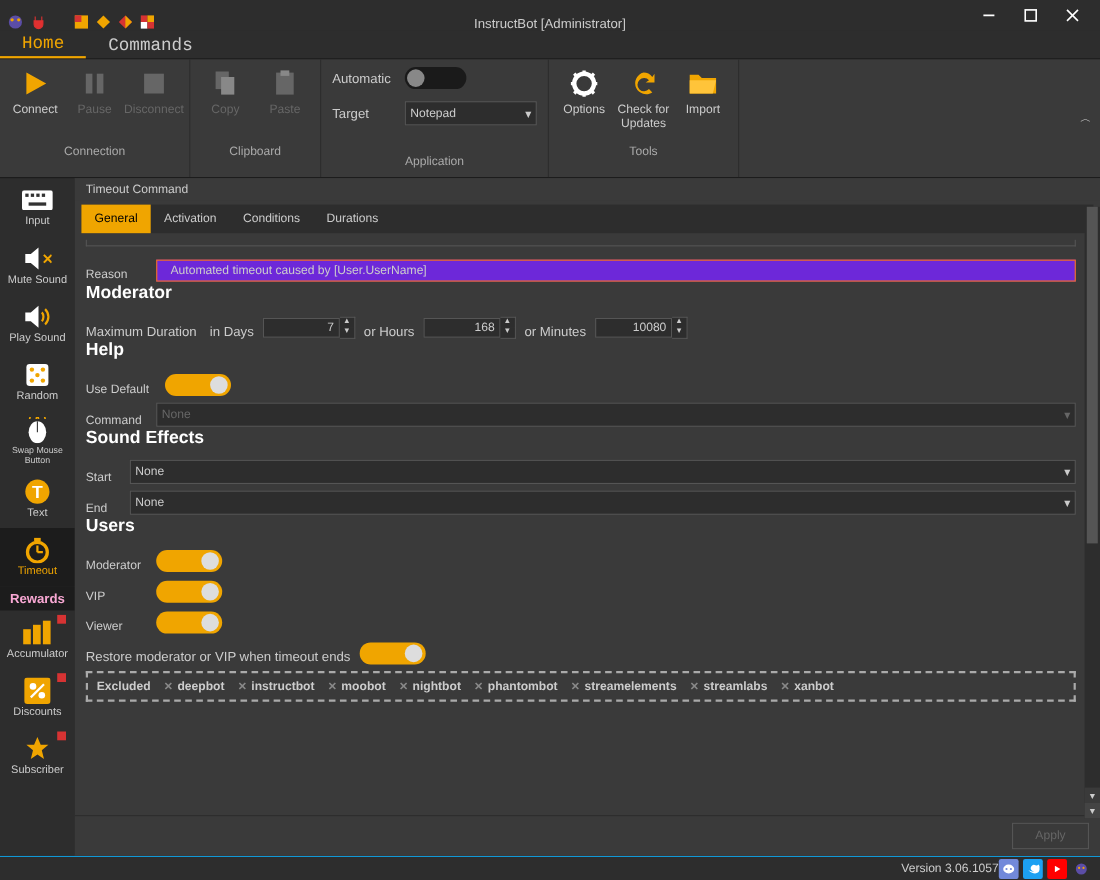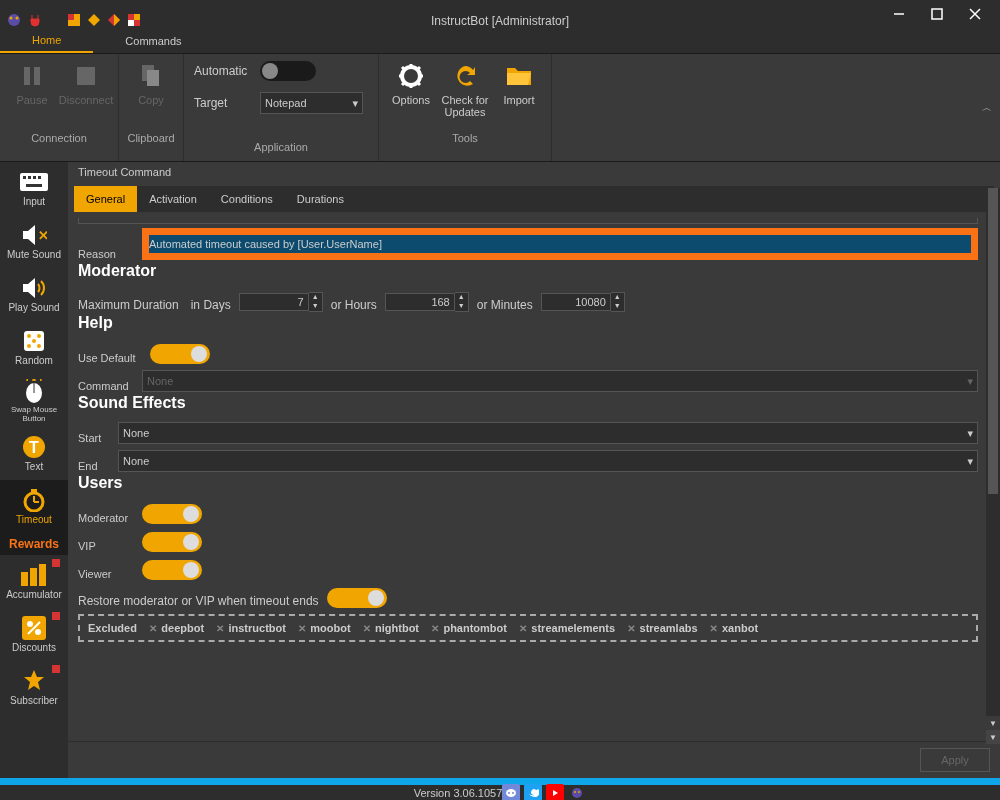--- a/index.html
+++ b/index.html
@@ -6,51 +6,51 @@
 body { background: #2d2d2d; color: #ccc; width: 1000px; height: 800px; overflow: hidden; font-size: 12px; user-select: none; }
 
 .titlebar { height: 28px; background: #2d2d2d; display: flex; align-items: flex-end; padding: 0 6px; position: relative; }
 .titlebar .tb-icons-left { display: flex; gap: 6px; align-items: center; }
 .titlebar .tb-icons-mid { display: flex; gap: 4px; margin-left: 24px; }
 .titlebar .tb-title { position: absolute; left: 0; right: 0; text-align: center; font-size: 12px; pointer-events: none; }
 .titlebar .wc { margin-left: auto; display: flex; }
 .titlebar .wc div { width: 38px; height: 28px; display:flex; align-items:center; justify-content:center; }
 
 .tabbar { height: 26px; background: #2d2d2d; border-bottom: 1px solid #1a1a1a; display: flex; }
-.tabbar .tab { padding: 0 32px; display:flex; align-items:center; font-size: 11px; }
+.tabbar .tab { padding: 0 20px; display:flex; align-items:center; font-size: 16px; font-family: Liberation Mono, monospace; }
 .tabbar .tab.active { color: #f0a500; border-bottom: 2px solid #f0a500; }
 
 .ribbon { height: 108px; background: #3a3a3a; border-bottom: 1px solid #1a1a1a; display: flex; position: relative; }
 .r-group { border-right: 1px solid #2d2d2d; display: flex; flex-direction: column; padding: 2px 6px; }
 .r-row { display: flex; gap: 2px; }
 .r-big { width: 52px; height: 72px; display: flex; flex-direction: column; align-items: center; justify-content: flex-start; padding-top: 4px; gap: 2px; font-size: 11px; text-align:center; }
 .r-big .ic { width: 32px; height: 32px; display:flex; align-items:center; justify-content:center; }
 .r-big.disabled { color: #666; }
 .r-label { text-align: center; font-size: 11px; color: #aaa; height: 20px; display:flex; align-items:center; justify-content:center; }
 .r-app { justify-content: center; gap: 6px; padding: 4px 10px; }
 .r-app .row { display:flex; align-items:center; gap: 12px; height: 26px; }
 
 .body { display:flex; height: calc(800px - 28px - 26px - 108px - 22px); }
 .sidebar { width: 68px; background:#2d2d2d; display:flex; flex-direction:column; overflow:hidden; }
 .side-item { height: 53px; display:flex; flex-direction:column; align-items:center; justify-content:center; font-size:10px; text-align:center; position:relative; gap:2px; }
 .side-item.active { background:#1c1c1c; color:#f0a500; }
-.side-item.header { background:#1c1c1c; color:#f97316; font-size:12px; height:22px; font-weight:bold; }
+.side-item.header { background:#1c1c1c; color:#f9a8d4; font-size:12px; height:22px; font-weight:bold; }
 .side-item .dot { position:absolute; top:4px; right:8px; width:8px; height:8px; background:#d63333; }
 .side-ic { width:28px; height:24px; display:flex; align-items:center; justify-content:center; }
 
 .main { flex:1; display:flex; flex-direction:column; background:#3a3a3a; position:relative; }
 .crumb { padding: 4px 10px; font-size:11px; color:#ccc; background:#3a3a3a; }
 .subtabs { display:flex; background:#2d2d2d; height:26px; margin: 4px 6px 0 6px; }
 .subtabs .st { padding: 0 12px; display:flex; align-items:center; font-size:11px; }
 .subtabs .st.active { background:#f0a500; color:#000; }
 
 .content { flex:1; overflow-y:auto; padding: 6px 10px 6px 10px; }
 .form-row { display:flex; align-items:flex-end; min-height:28px; gap: 8px; }
 .form-label { width: 56px; font-size:11px; }
-.form-input { flex:1; background:#0c4a6e; border:7px solid #f97316; color:#ccc; padding:3px 0; font-size:11px; }
+.form-input { flex:1; background:#6d28d9; border:1px solid #f97316; color:#ccc; padding:3px 12px; font-size:11px; }
 .section-h { font-size:16px; font-weight:bold; color:#fff; margin: 2px 0 4px 0; }
 
 .toggle { width:60px; height:20px; background:#555; border-radius:10px; position:relative; }
 .toggle.on { background:#f0a500; }
 .toggle .knob { width:16px; height:16px; background:#ddd; border-radius:50%; position:absolute; top:2px; right:3px; }
 .toggle:not(.on) .knob { left:3px; right:auto; }
 
 .spin { display:flex; align-items:center; }
 .spin input { width:70px; background:#2d2d2d; border:1px solid #555; color:#ccc; text-align:right; padding:2px 4px; font-size:11px; }
 .spin .arrows { width:14px; display:flex; flex-direction:column; border:1px solid #555; border-left:none; }
@@ -59,21 +59,21 @@
 .select-full { flex:1; background:#2d2d2d; border:1px solid #555; color:#ccc; padding:2px 4px; font-size:11px; height: 22px; display:flex; align-items:center; justify-content:space-between; }
 .select-full.disabled { color:#666; }
 
 .excluded { border:2px dashed #aaa; padding:6px 8px; display:flex; gap:12px; align-items:center; flex-wrap:wrap; font-size:11px; margin-top:6px;font-weight:bold; }
 .tag { display:flex; align-items:center; gap:4px; }
 .tag .x { color:#888; font-size:10px; }
 
 .apply-row { display:flex; justify-content:flex-end; padding: 6px 10px; background:#3a3a3a; border-top: 1px solid #2d2d2d;}
 .apply-btn { width:70px; height:24px; border:1px solid #555; background:#3a3a3a; color:#666; font-size:11px; }
 
-.statusbar { height:22px; background:#2d2d2d; border-top:7px solid #0ea5e9; display:flex; align-items:center; padding:0 8px; font-size:11px; justify-content:center; }
+.statusbar { height:22px; background:#2d2d2d; border-top:1px solid #0ea5e9; display:flex; align-items:center; padding:0 8px; font-size:11px; justify-content:flex-end; }
 .status-right { display:flex; gap:4px; }
 .stat-ic { width:18px; height:18px; display:flex; align-items:center; justify-content:center; border-radius:2px; font-size:10px; }
 
 .scrollbar-v { position:absolute; right:0; top:26px; bottom:34px; width:14px; background:#2d2d2d; }
 .scrollbar-v .thumb { position:absolute; left:2px; right:2px; top:0; height:55%; background:#555; }
 .scrollbar-v .btn-down { position:absolute; bottom:0; left:0; right:0; height:14px; background:#444; display:flex; align-items:center; justify-content:center; font-size:8px; }
 .scrollbar-v .btn-down2 { position:absolute; bottom:14px; left:0; right:0; height:14px; background:#3a3a3a; display:flex; align-items:center; justify-content:center; font-size:8px; }
 
 .collapse-caret { position:absolute; right:8px; top:50%; transform:translateY(-50%); color:#ccc; font-size:10px; }
 svg { display:block; }
@@ -145,20 +145,28 @@
 </div>
 
 <div class="tabbar">
   <div class="tab active">Home</div>
   <div class="tab">Commands</div>
 </div>
 
 <div class="ribbon">
   <div class="r-group">
     <div class="r-row">
+      <div class="r-big">
+        <span class="ic">
+            <svg width="28" height="28">
+              <path d="M6 4l18 10L6 24z" fill="#f0a500"></path>
+            </svg>
+          </span>
+        <span>Connect</span>
+      </div>
       <div class="r-big disabled">
         <span class="ic">
             <svg width="24" height="24">
               <rect x="4" y="3" width="6" height="18" fill="#666"></rect>
               <rect x="14" y="3" width="6" height="18" fill="#666"></rect>
             </svg>
           </span>
         <span>Pause</span>
       </div>
       <div class="r-big disabled">
@@ -175,34 +183,43 @@
   <div class="r-group">
     <div class="r-row">
       <div class="r-big disabled">
         <span class="ic">
             <svg width="24" height="26">
               <rect x="3" y="2" width="12" height="16" fill="#666"></rect>
               <rect x="8" y="7" width="12" height="16" fill="#888"></rect>
             </svg>
           </span>
         <span>Copy</span>
+      </div>
+      <div class="r-big disabled">
+        <span class="ic">
+            <svg width="24" height="26">
+              <rect x="4" y="3" width="16" height="20" fill="#666"></rect>
+              <rect x="8" y="1" width="8" height="5" fill="#888"></rect>
+            </svg>
+          </span>
+        <span>Paste</span>
       </div>
     </div>
     <div class="r-label">Clipboard</div>
   </div>
   <div class="r-group r-app" style="min-width:195px">
     <div class="row">
       <span style="width:54px">Automatic</span>
       <div style="width:56px;height:20px;background:#1a1a1a;border-radius:10px;position:relative">
         <div style="width:16px;height:16px;background:#888;border-radius:50%;position:absolute;top:2px;left:2px"></div>
       </div>
     </div>
     <div class="row">
       <span style="width:54px">Target</span>
-      <div class="select-full" style="flex:none;width:103px">
+      <div class="select-full" style="flex:none;width:120px">
         <span>Notepad</span>
           <span>▾</span>
       </div>
     </div>
     <div class="r-label" style="margin-top:auto">Application</div>
   </div>
   <div class="r-group">
     <div class="r-row">
       <div class="r-big">
         <span class="ic">

